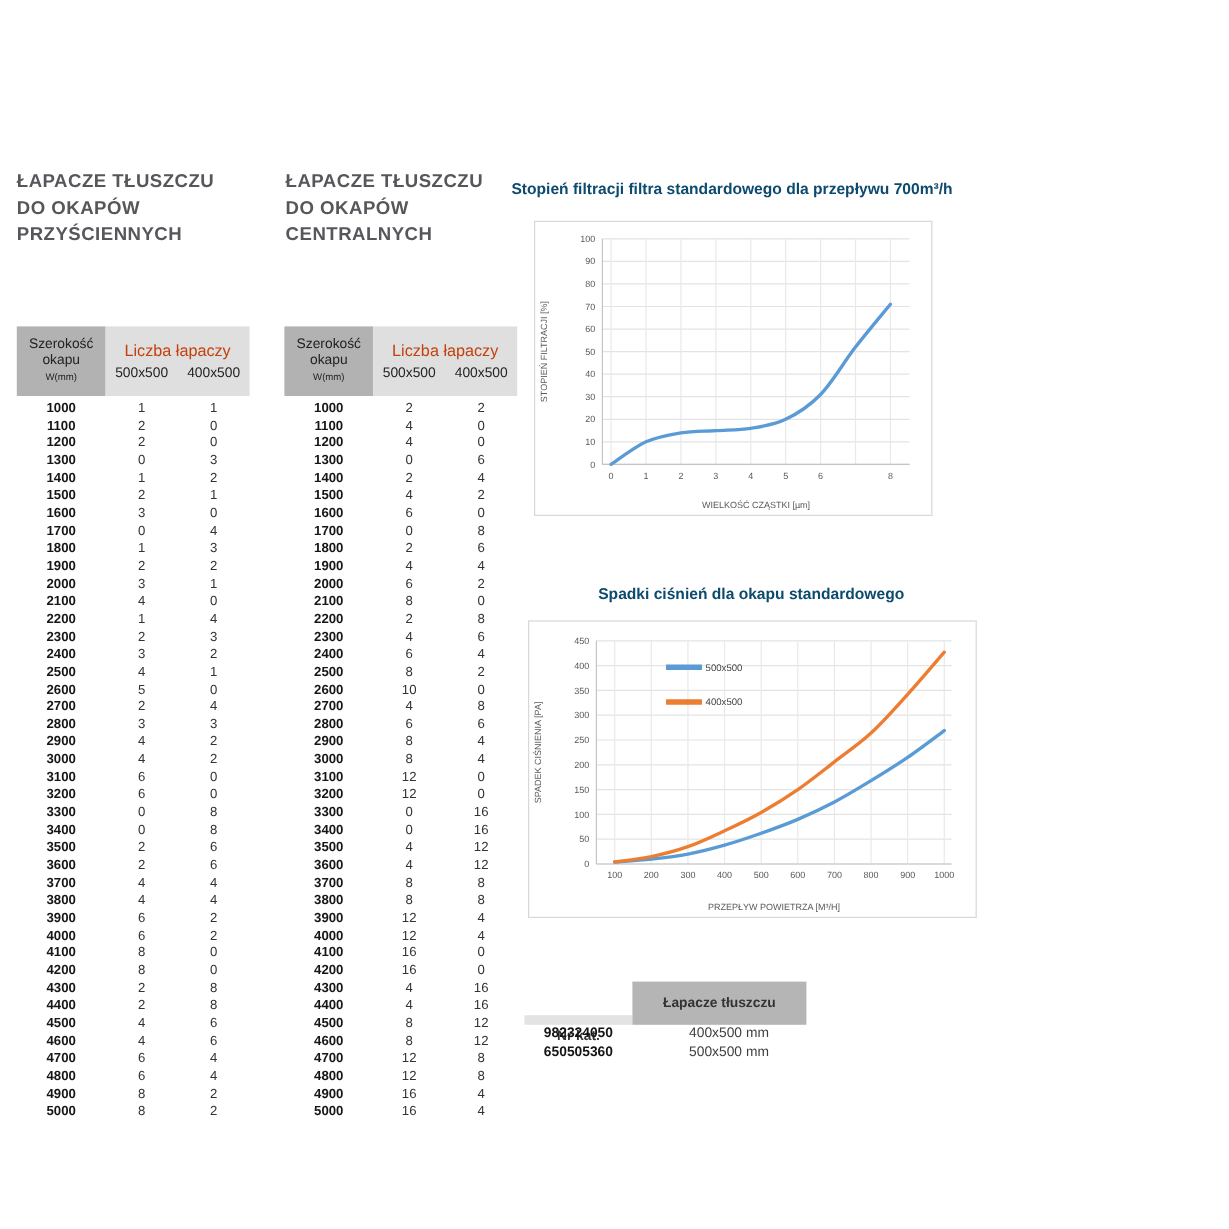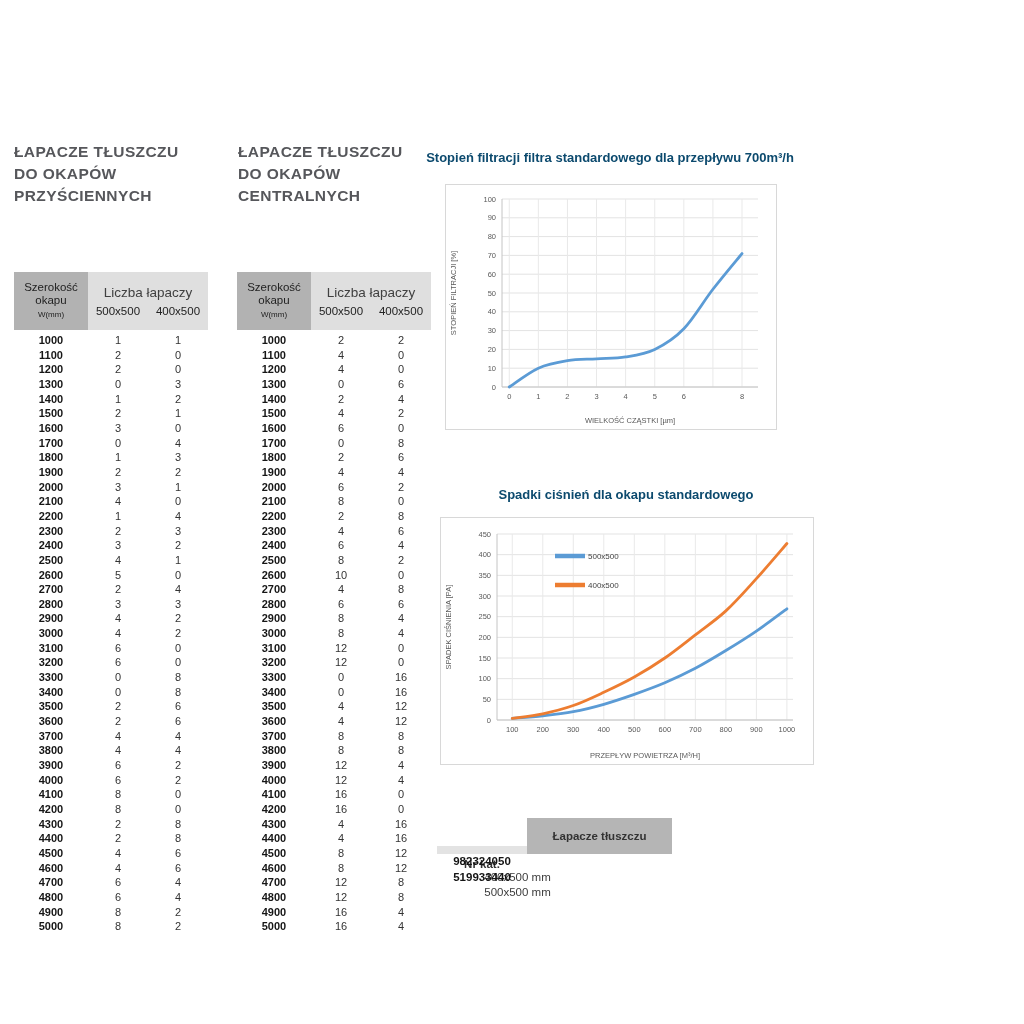--- a/index.html
+++ b/index.html
@@ -9,36 +9,36 @@
   .sec-heading{position:absolute;font-size:15.5px;font-weight:bold;color:#56575b;
                line-height:22px;letter-spacing:.4px;}
   
   .dtable{position:absolute;width:194px;font-size:11px;margin-top:48px;}
   .dt-head{display:flex;height:58px;}
   .dt-h1{width:74px;background:#b2b2b2;color:#222;display:flex;flex-direction:column;
          justify-content:center;align-items:center;line-height:13px;}
   .dt-h1 .l1,.dt-h1 .l2{font-size:11.5px;}
   .dt-h1 .l3{font-size:8px;margin-top:1px;}
   .dt-hr{width:120px;background:#dfdfdf;display:flex;flex-direction:column;justify-content:center;}
-  .dt-group{font-size:13.5px;text-align:center;color:#404040;padding-bottom:5px;}
+  .dt-group{font-size:13.5px;text-align:center;color:#c2410c;padding-bottom:5px;}
   .dt-subs{display:flex;}
   .dt-subs div{width:60px;text-align:center;font-size:11.5px;color:#222;}
   .dt-body{margin-top:3px;}
   .trow{display:flex;height:14.66px;line-height:14.66px;}
   .trow .c0{width:74px;text-align:center;font-weight:bold;color:#161616;}
   .trow .c1,.trow .c2{width:60px;text-align:center;color:#333;}
   
   .chart-title{position:absolute;font-size:13px;font-weight:bold;color:#0c4a6e;text-align:center;}
   .chart-box{position:absolute;border:1px solid #d8d8d8;background:#fff;}
   
   .catalog{position:absolute;left:437px;top:818px;font-size:11.5px;}
   .cat-head{display:flex;height:36px;line-height:36px;font-weight:bold;color:#333;}
   .cat-h1{width:90px;background:#e3e3e3;text-align:center;margin-top:28px;}
   .cat-h2{width:145px;background:#b5b5b5;text-align:center;}
-  .cat-row{display:flex;height:15.5px;line-height:15.5px;flex-direction:column;}
+  .cat-row{display:flex;height:15.5px;line-height:15.5px;}
   .cat-row .cc0{width:90px;text-align:center;font-weight:bold;color:#141414;}
   .cat-row .cc1{width:145px;padding-left:16px;box-sizing:border-box;color:#3d3d3d;text-align:center;}
   
   .filter-wrap{position:absolute;left:828px;top:292px;width:188px;height:206px;
                transform:skewY(17.5deg);transform-origin:0 0;}
   .filter-body{position:absolute;inset:0;background:linear-gradient(105deg,#dcdcdf 0%,#d2d2d5 60%,#cbcbce 100%);
                border-left:2px solid #c9c9cc;border-right:6px solid #c0c0c3;
                border-top:2px solid #e4e4e7;border-bottom:3px solid #bdbdc0;
                box-shadow:2px 3px 6px rgba(0,0,0,.08);}
   .filter-slots{position:absolute;left:16px;right:14px;top:13px;bottom:10px;
@@ -619,21 +619,21 @@
     <div class="cat-head">
       <div class="cat-h1">Nr kat.</div>
       <div class="cat-h2">Łapacze tłuszczu</div>
     </div>
     <div id="catalog-body">
         <div class="cat-row">
           <div class="cc0">982324050</div>
           <div class="cc1">400x500 mm</div>
         </div>
         <div class="cat-row">
-          <div class="cc0">519933440</div>
+          <div class="cc0">650505360</div>
           <div class="cc1">500x500 mm</div>
         </div>
       </div>
   </div>
 
   <div class="filter-wrap">
     <div class="filter-body">
       <div class="filter-slots"></div>
     </div>
     <div class="filter-tab" style="left:38px;"></div>

